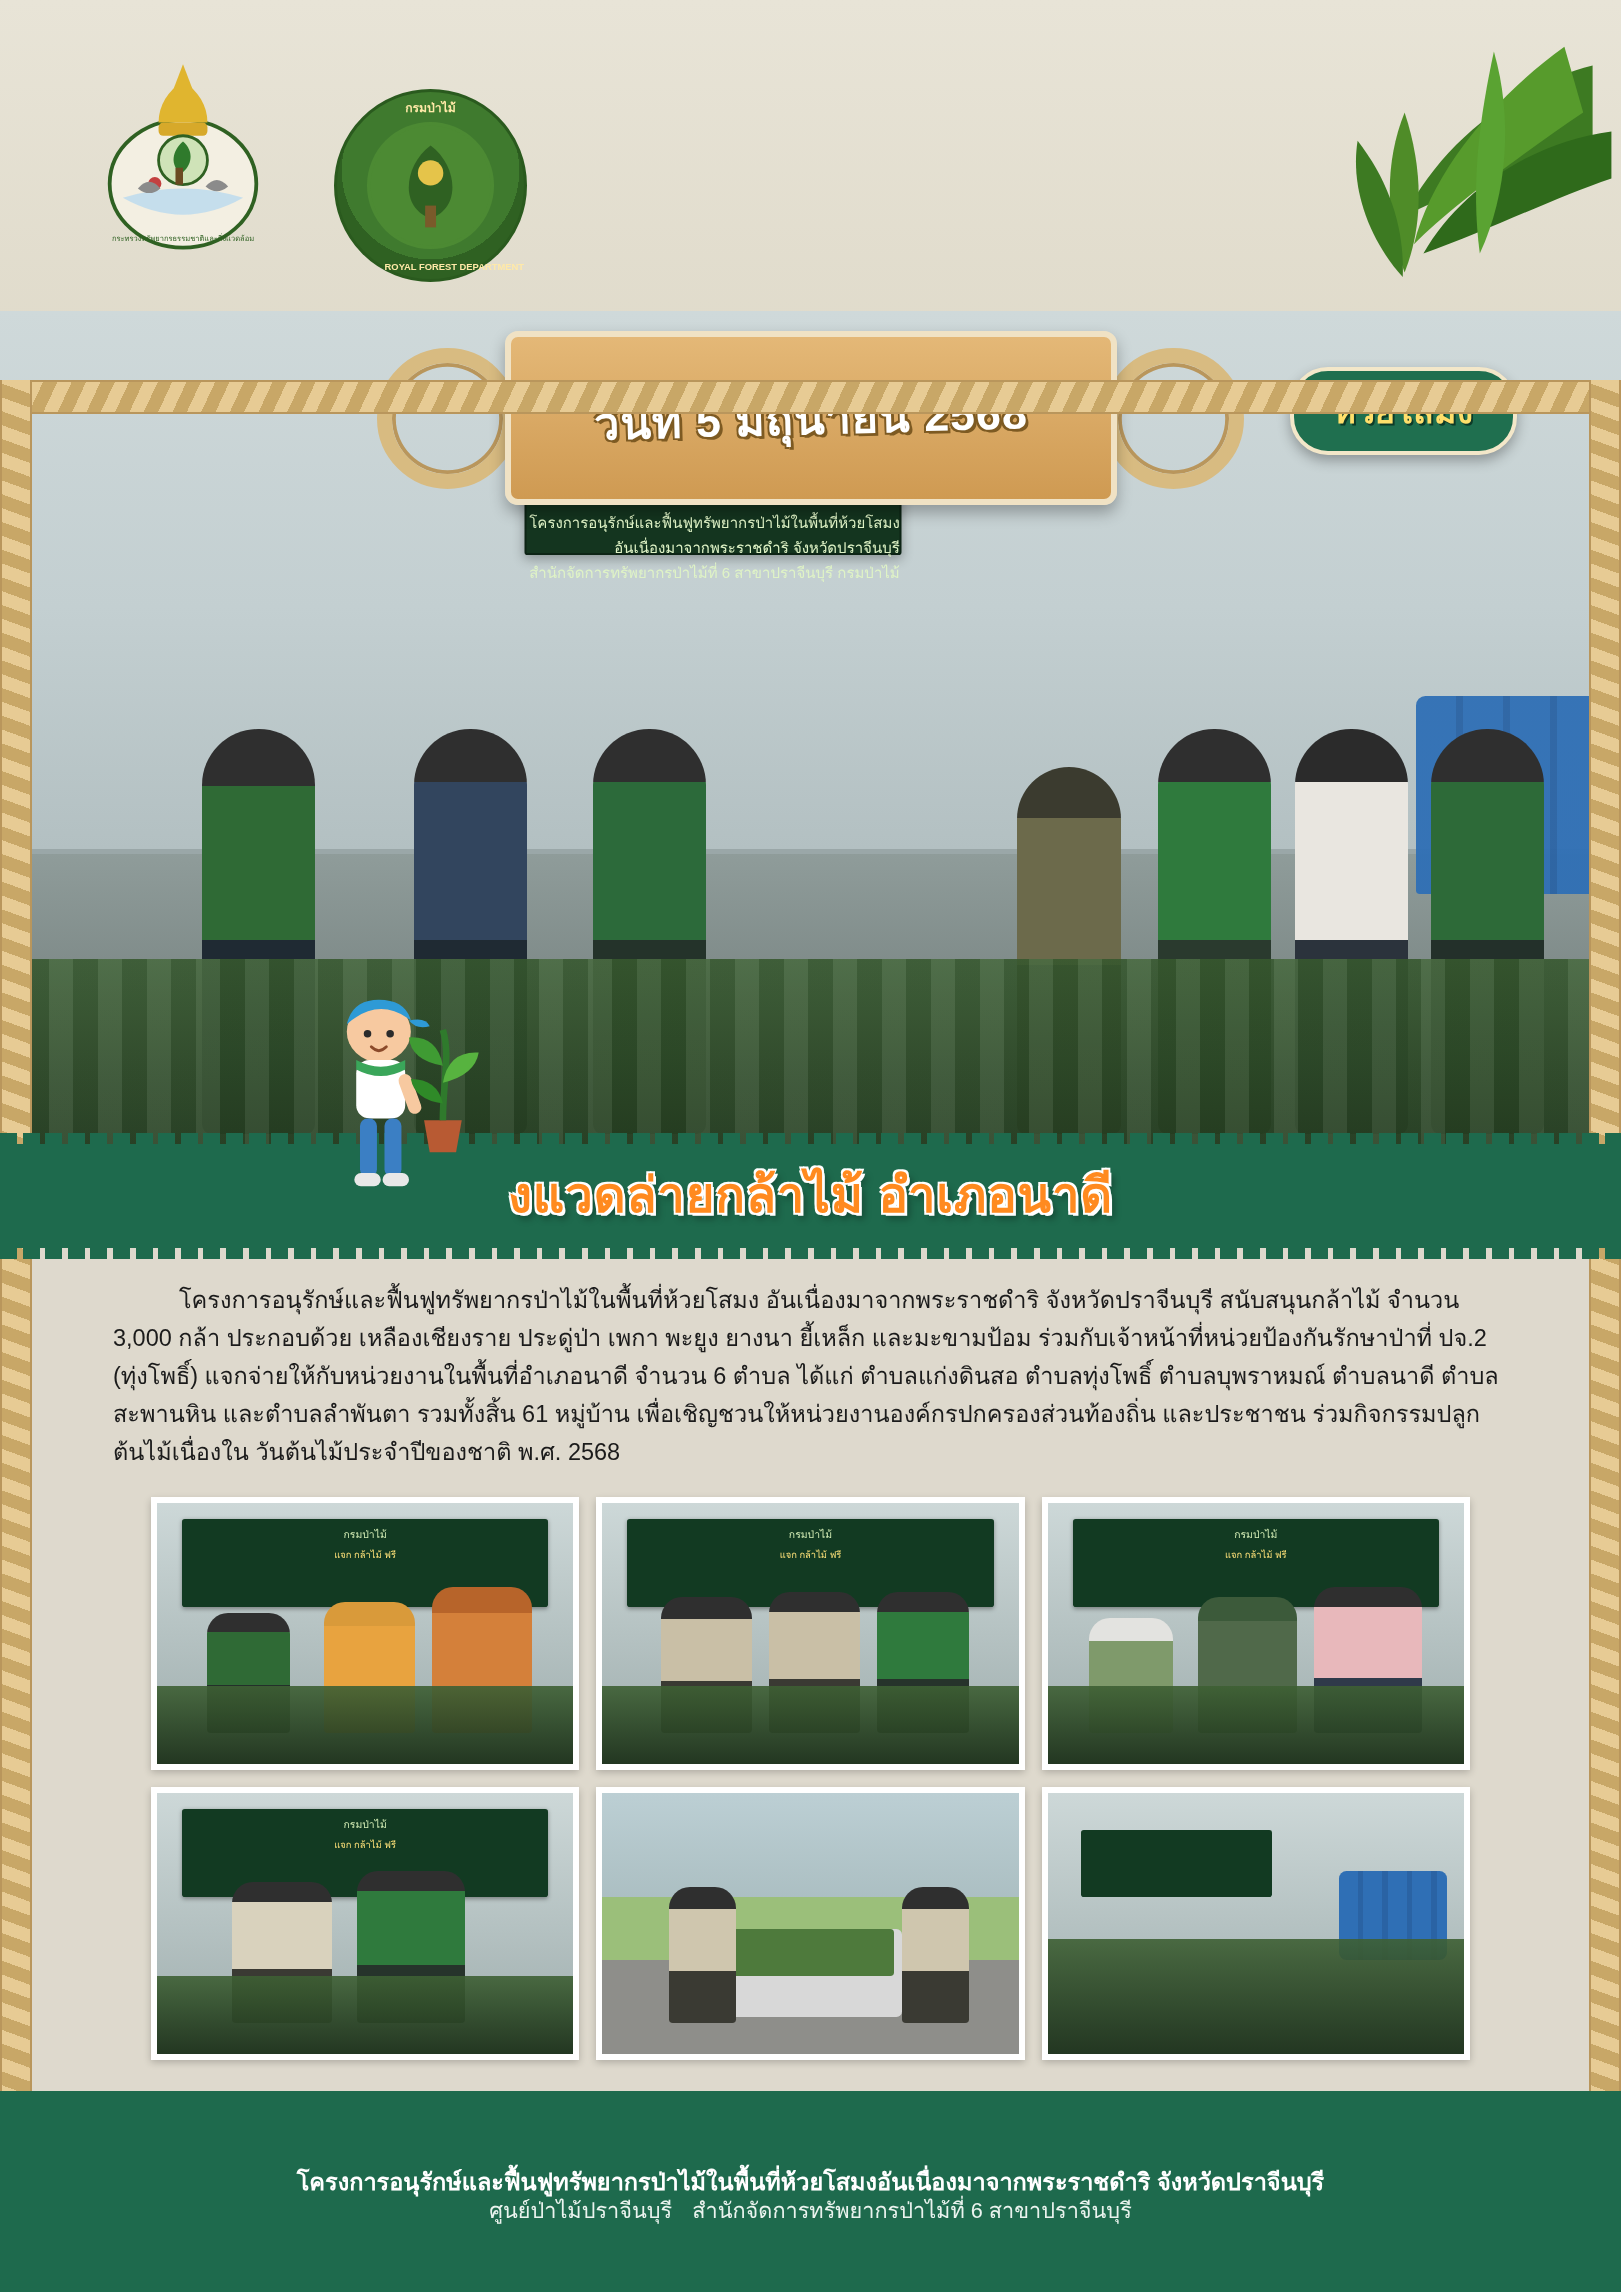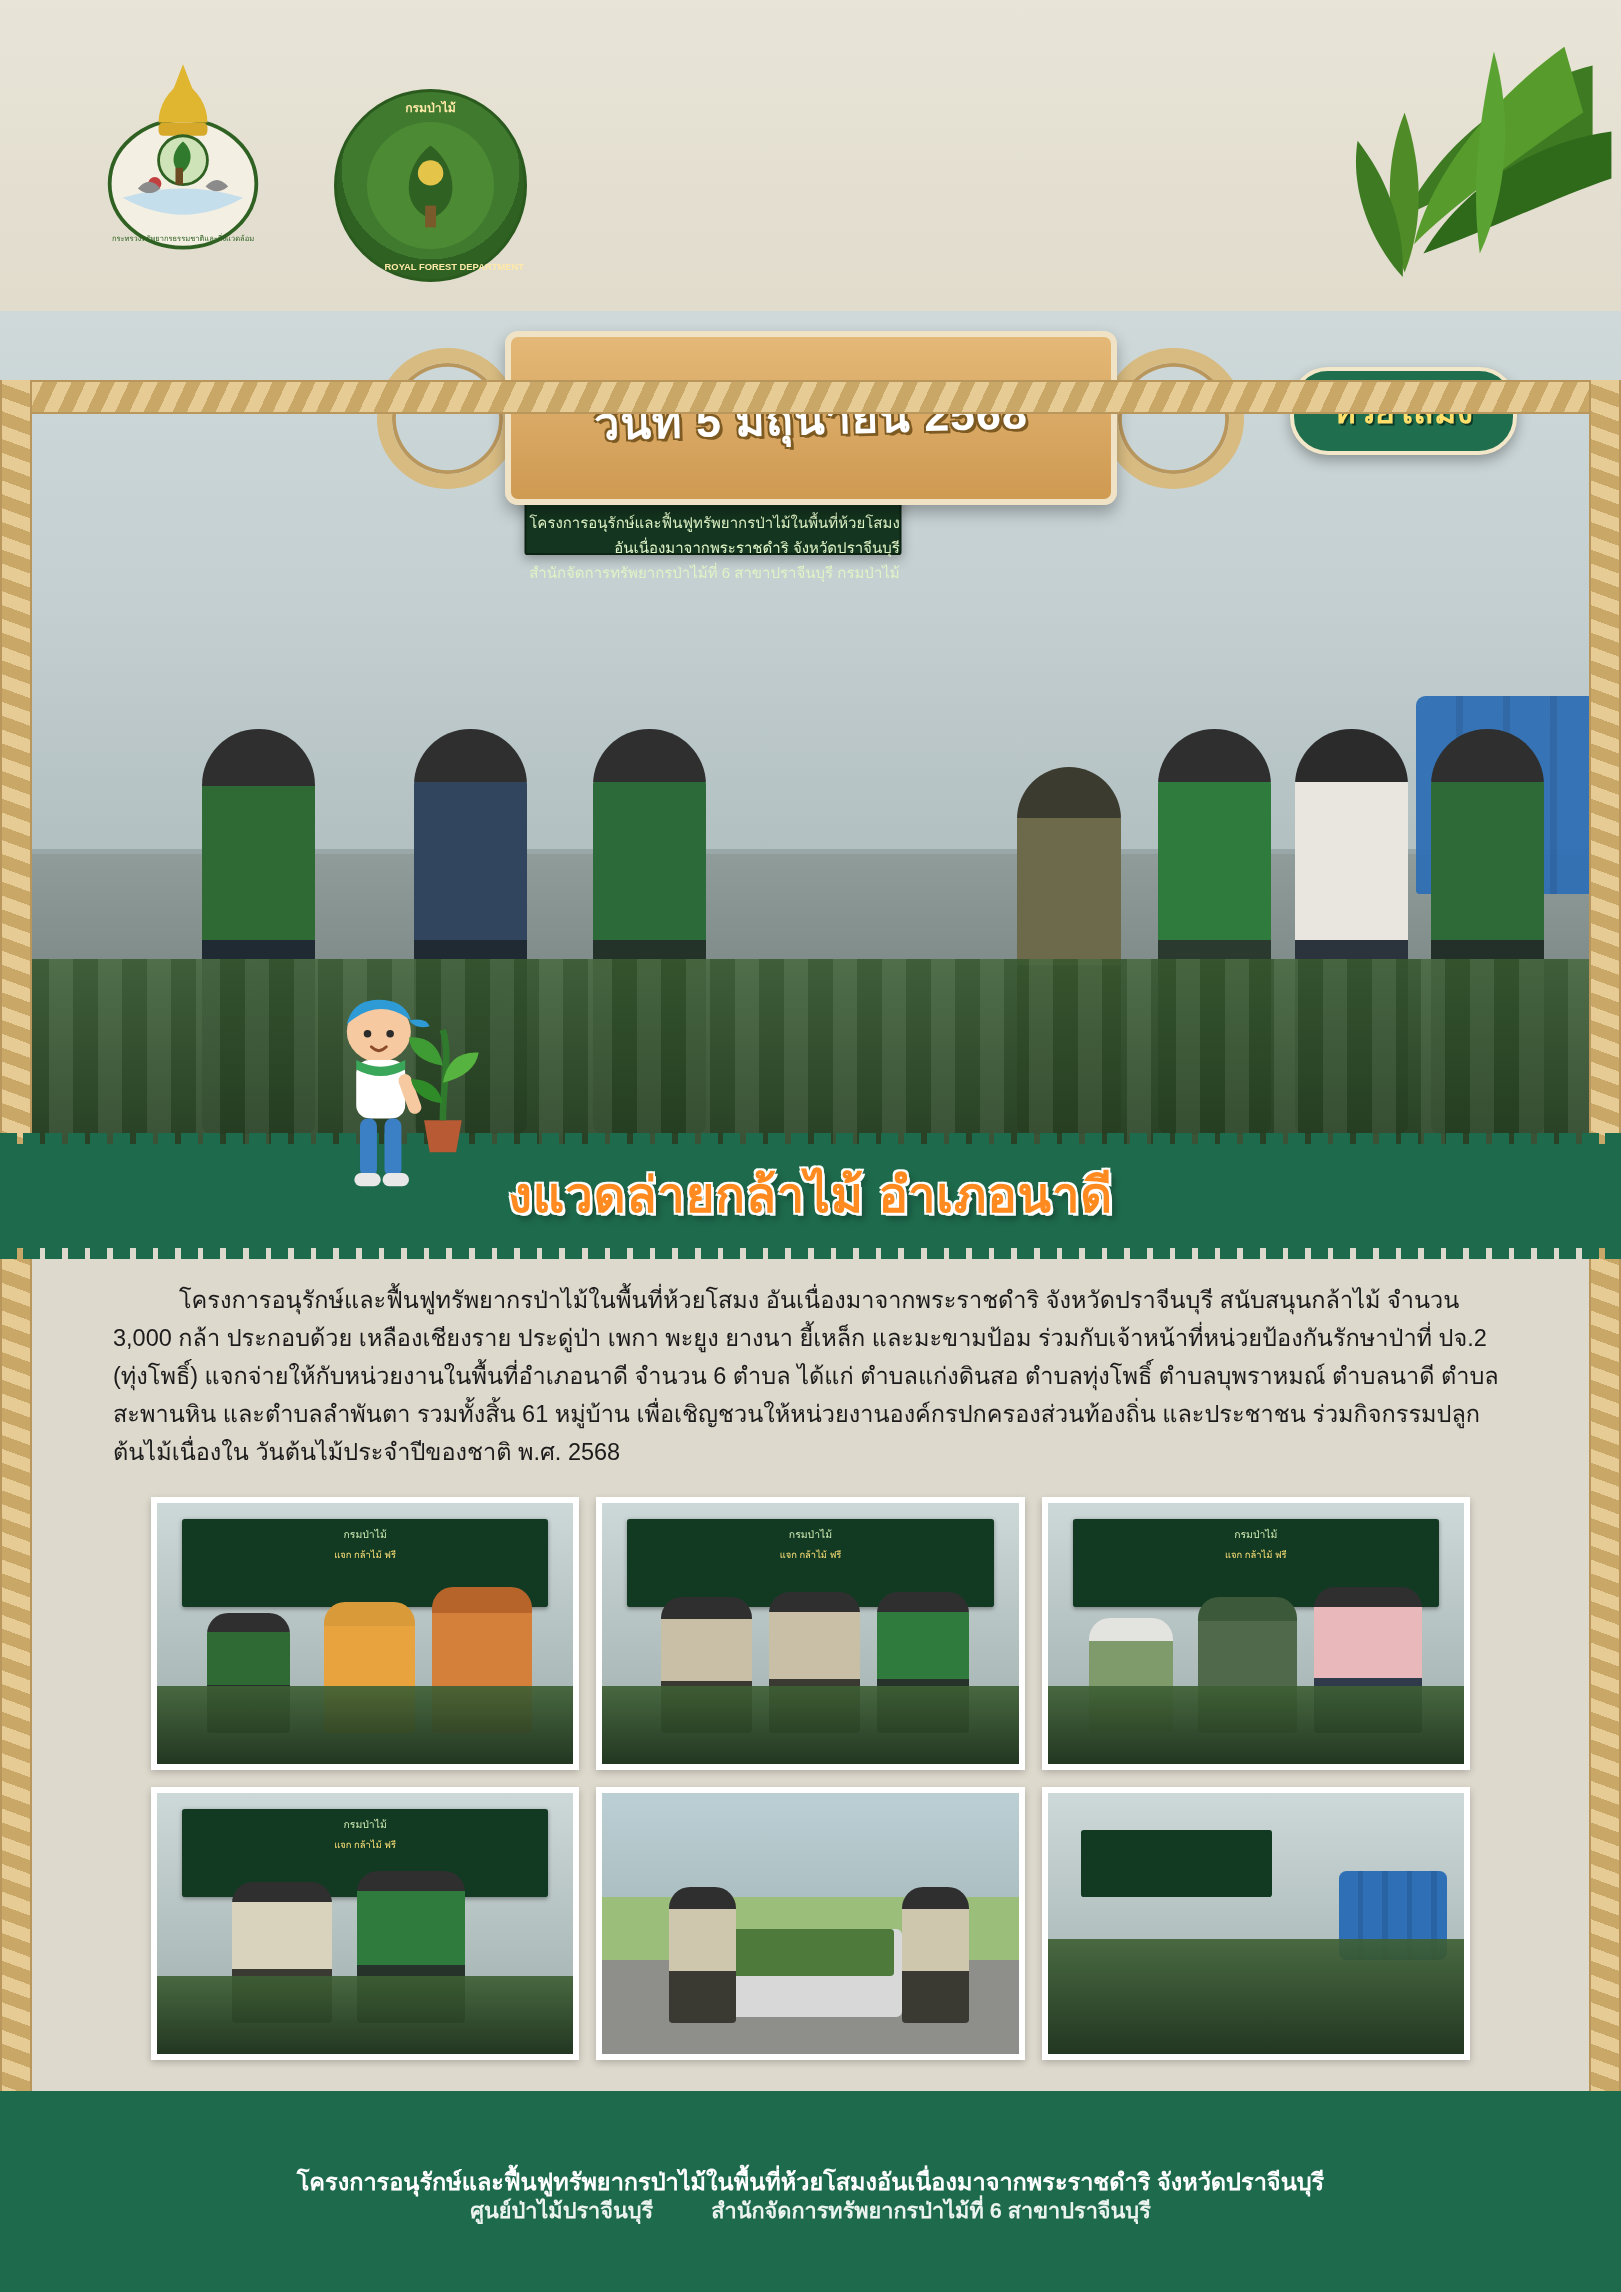--- a/index.html
+++ b/index.html
@@ -256,21 +256,21 @@
   .footer-line1 {
     position: absolute; left: 0; right: 0; top: 36px;
     text-align: center; color: #ffffff;
     font-size: 23.5px; font-weight: bold; margin-top: 36px;
   }
   .footer-line2 {
     position: absolute; left: 0; right: 0; top: 102px;
     text-align: center; color: #eaf3ee;
     font-size: 21.7px;
   }
-  .footer-line2 span { margin: 0 26px; font-weight: bold; }
+  .footer-line2 span { margin: 0 7px; }
 
   
   .logo {
     position: absolute;
     border-radius: 50%;
   }
   .logo-garuda { left: 89px; top: 47px; width: 188px; height: 217px; }
   .logo-rfd {
     left: 334px; top: 89px; width: 193px; height: 193px;
     background: radial-gradient(circle at 50% 42%, #3f7a2e 0 62%, #2f6122 62% 78%, #6f9b3f 78% 100%);

